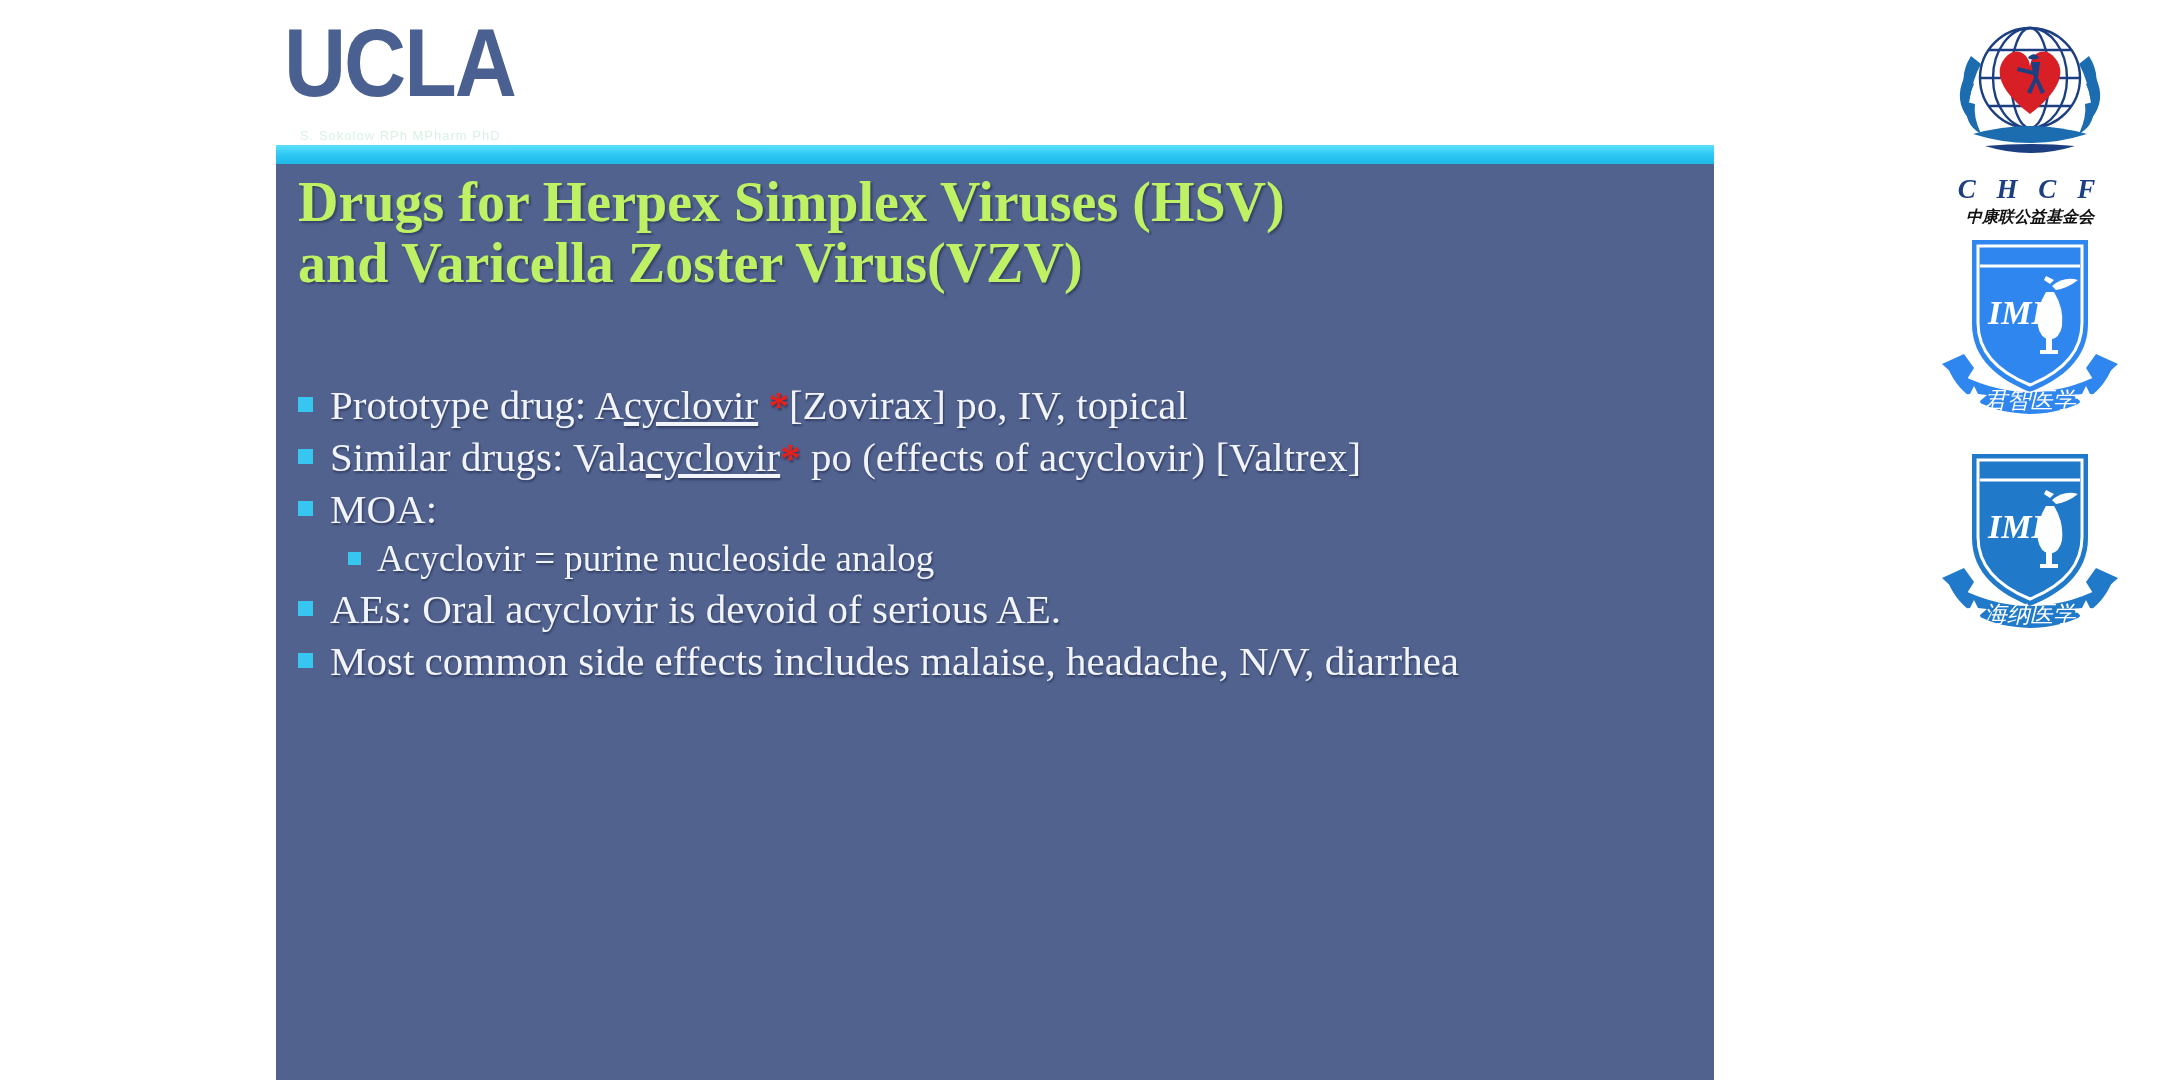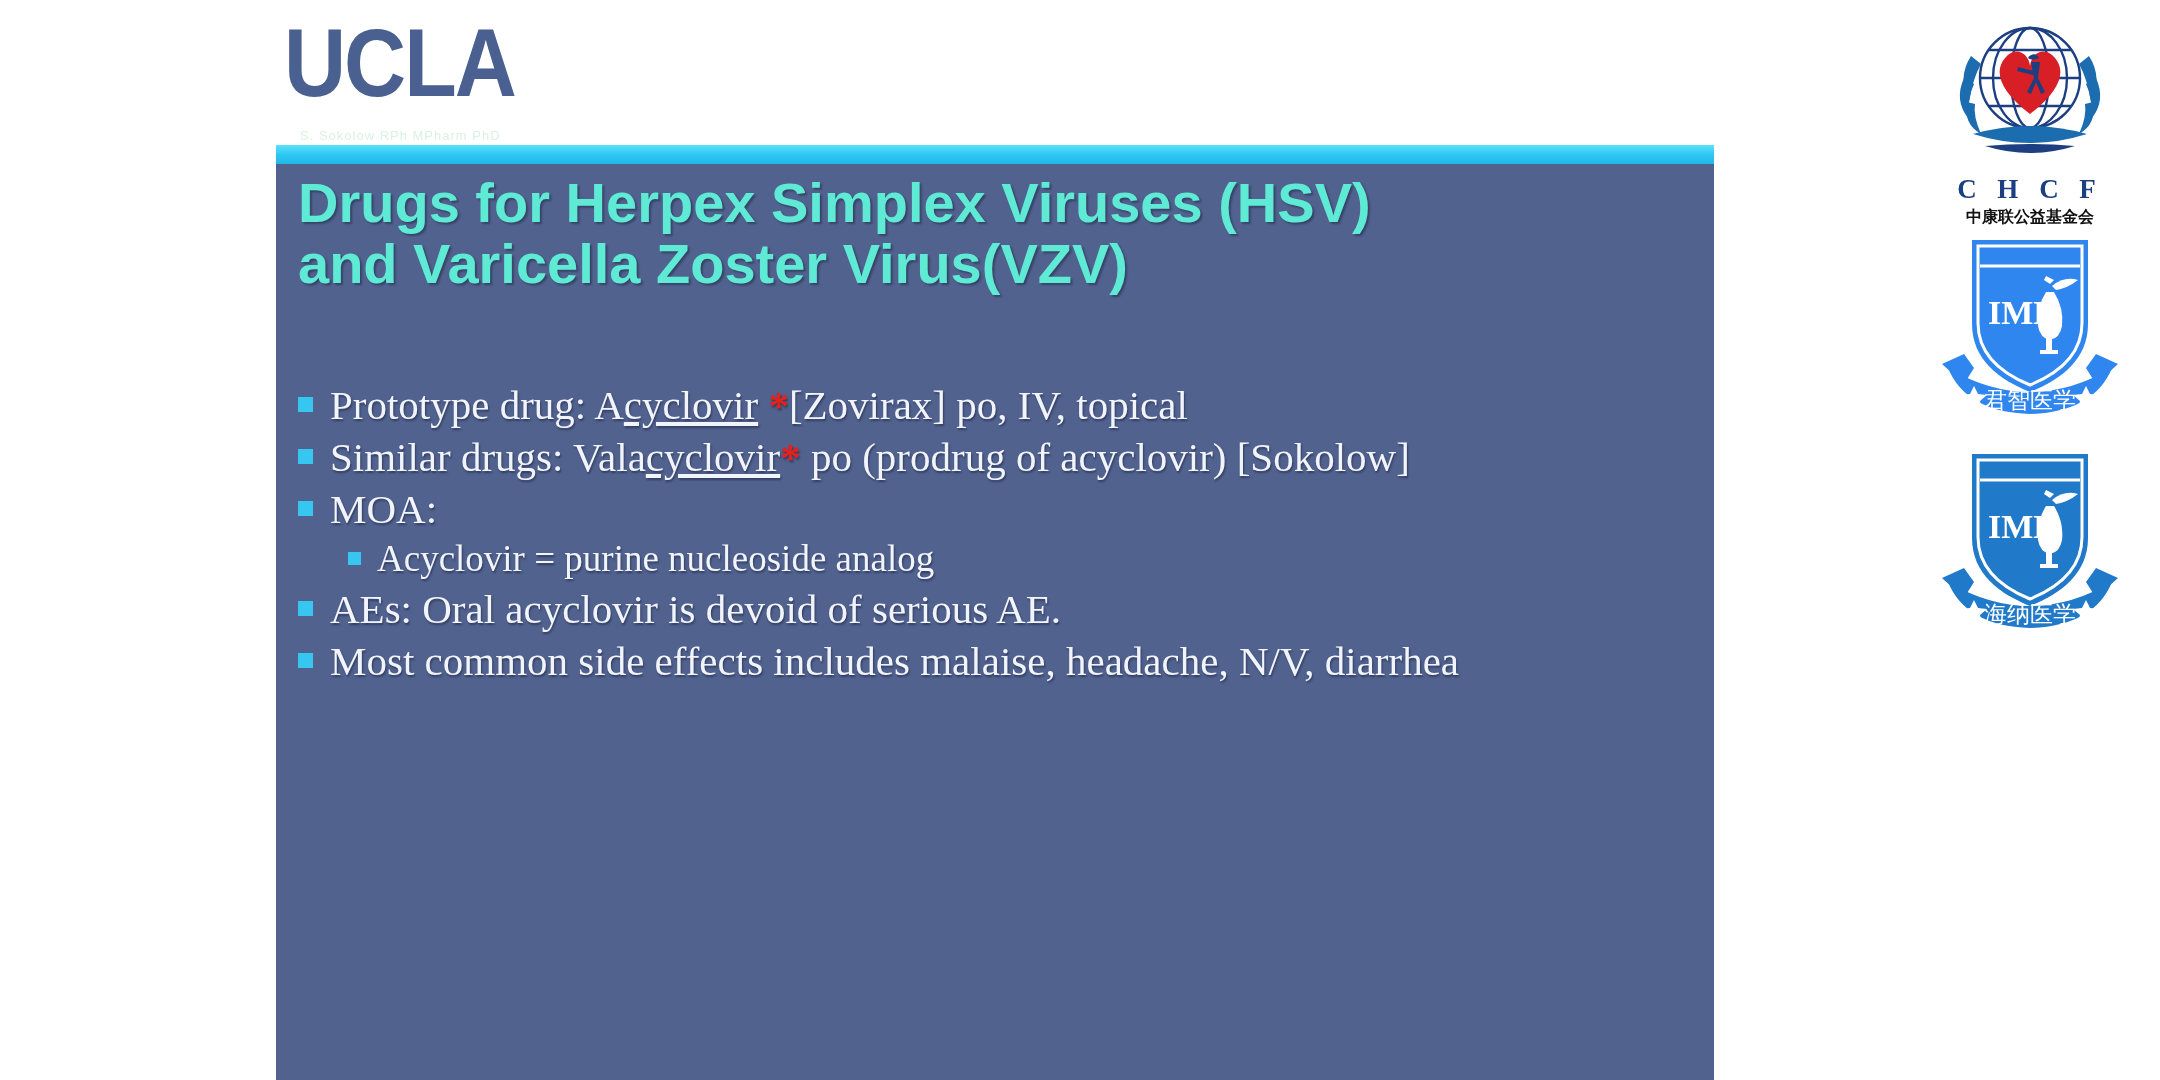--- a/index.html
+++ b/index.html
@@ -42,22 +42,22 @@
     width:1438px;height:935px;
     background:#51628f;
   }
   #slide-accent-bar{
     position:absolute;left:0;top:0;width:100%;height:19px;
     background:linear-gradient(180deg,#5ce0ff 0%,#2bc6f2 55%,#1fb9e8 100%);
   }
 
   #slide-title{
     position:absolute;left:22px;top:27px;width:1300px;
-    color:#5eead4;
-    font-family:Liberation Sans, sans-serif;
+    color:#bef264;
+    font-family:Liberation Serif, serif;
     font-weight:bold;
     font-size:56px;
     line-height:1.09;
     letter-spacing:0px;
     text-shadow:2px 2px 2px rgba(25,30,55,.45);
   }
 
   #bullet-list{
     position:absolute;left:22px;top:235px;width:1396px;
   }
@@ -101,21 +101,21 @@
   }
   .u{ text-decoration:underline; text-underline-offset:3px; }
   .ast{ color:#e8201a; font-weight:bold; }
   .arrow{ font-family:"DejaVu Sans", sans-serif; font-size:35px; }
 
   
   #logo-column{
     position:absolute;left:1900px;top:0;width:260px;height:1080px;
     background:#ffffff;
   }
-  .logo-block{ position:absolute;left:0;width:260px;text-align:center; }
+  .logo-block{ position:absolute;left:0;width:260px;text-align:center;font-style:italic; }
   #logo-chcf{ top:6px; }
   #logo-imd-1{ top:228px; }
   #logo-imd-2{ top:442px; }
 
   .chcf-text-en{
     font-family:"Liberation Serif", serif;
     font-size:27px;
     font-weight:bold;
     letter-spacing:7px;
     color:#1c3f82;
@@ -150,21 +150,21 @@
     <div>and Varicella Zoster Virus(VZV)</div>
   </div>
 
   <div id="bullet-list">
       <div class="bullet-row l1">
         <span class="bullet-marker"></span>
         <div class="bullet-text"><span>Prototype drug:  A</span><span class="u">cyclovir</span><span> </span><span class="ast">*</span><span>[Zovirax] po, IV, topical</span></div>
       </div>
       <div class="bullet-row l1">
         <span class="bullet-marker"></span>
-        <div class="bullet-text"><span>Similar drugs: Vala</span><span class="u">cyclovir</span><span class="ast">*</span><span> po (prodrug of acyclovir) [Sokolow]</span></div>
+        <div class="bullet-text"><span>Similar drugs: Vala</span><span class="u">cyclovir</span><span class="ast">*</span><span> po (effects of acyclovir) [Valtrex]</span></div>
       </div>
       <div class="bullet-row l1">
         <span class="bullet-marker"></span>
         <div class="bullet-text"><span>MOA:</span></div>
       </div>
       <div class="bullet-row l2">
         <span class="bullet-marker"></span>
         <div class="bullet-text"><span>Acyclovir = purine nucleoside analog</span></div>
       </div>
       <div class="bullet-row l1">

